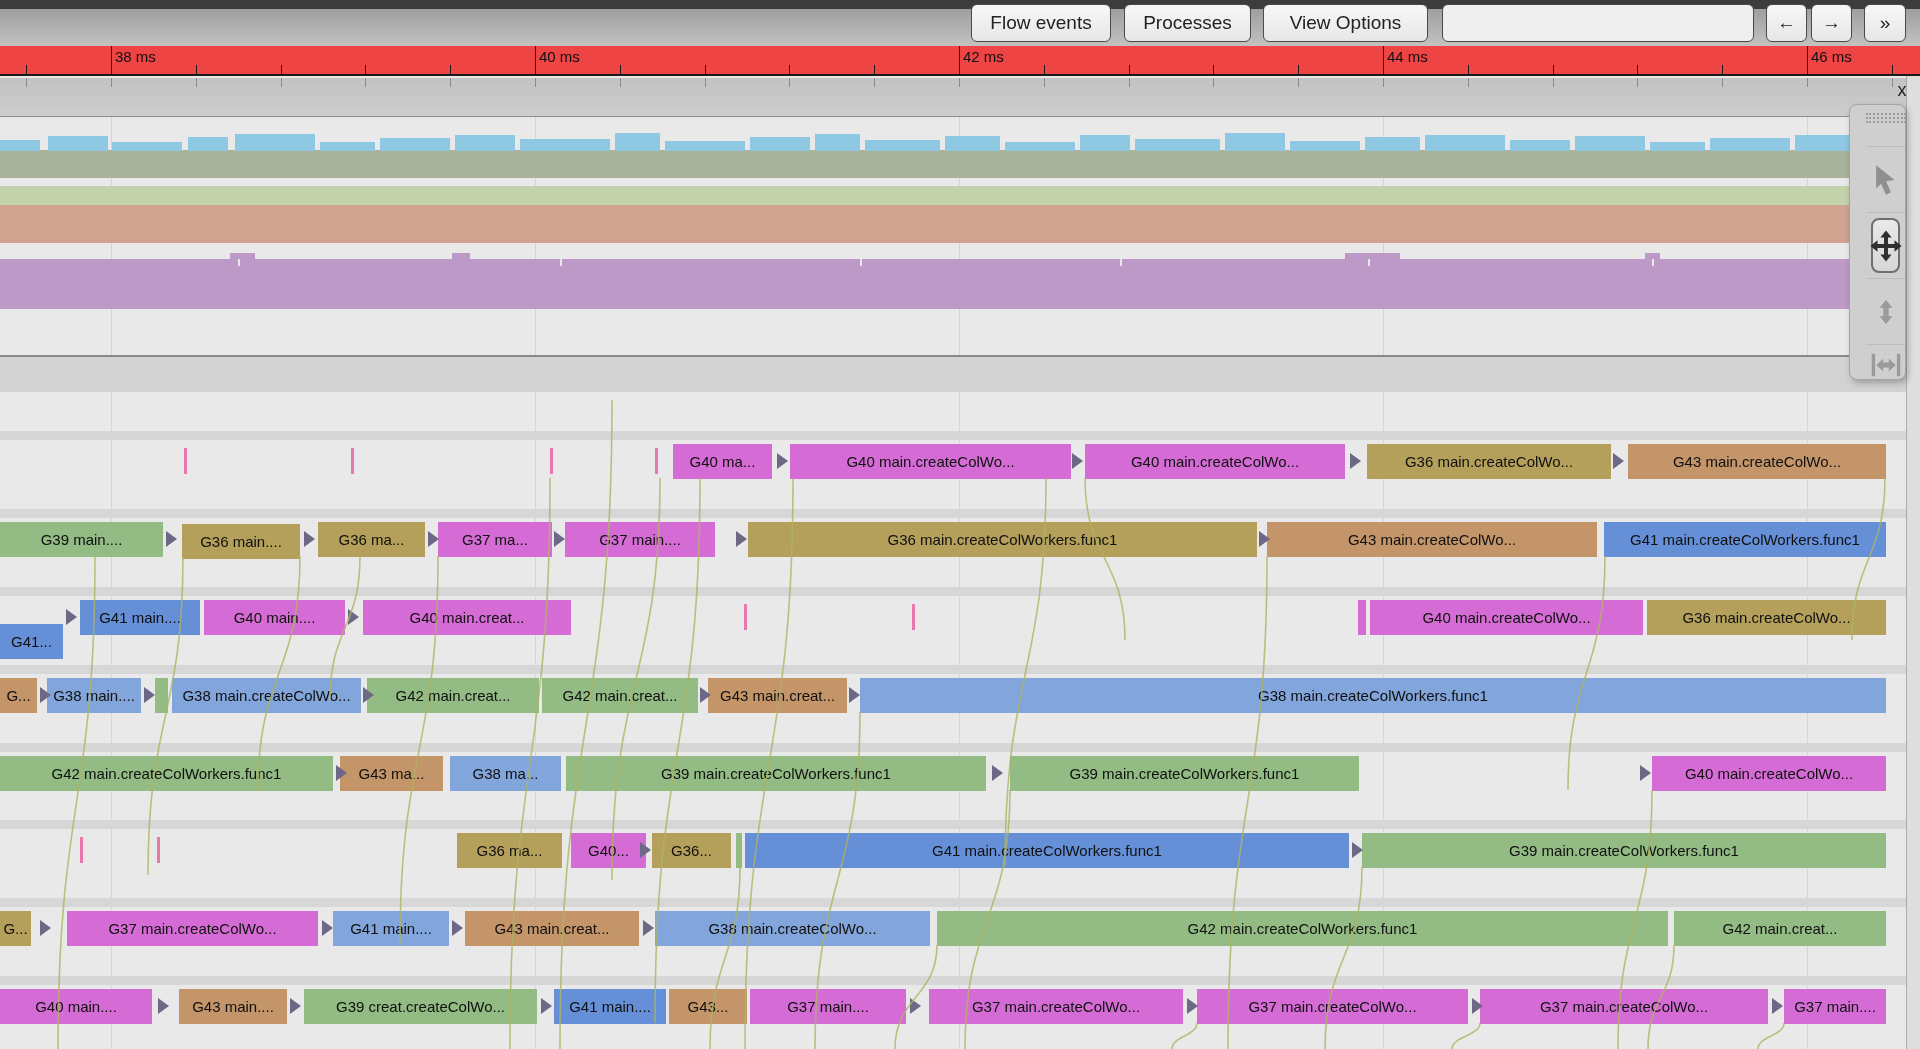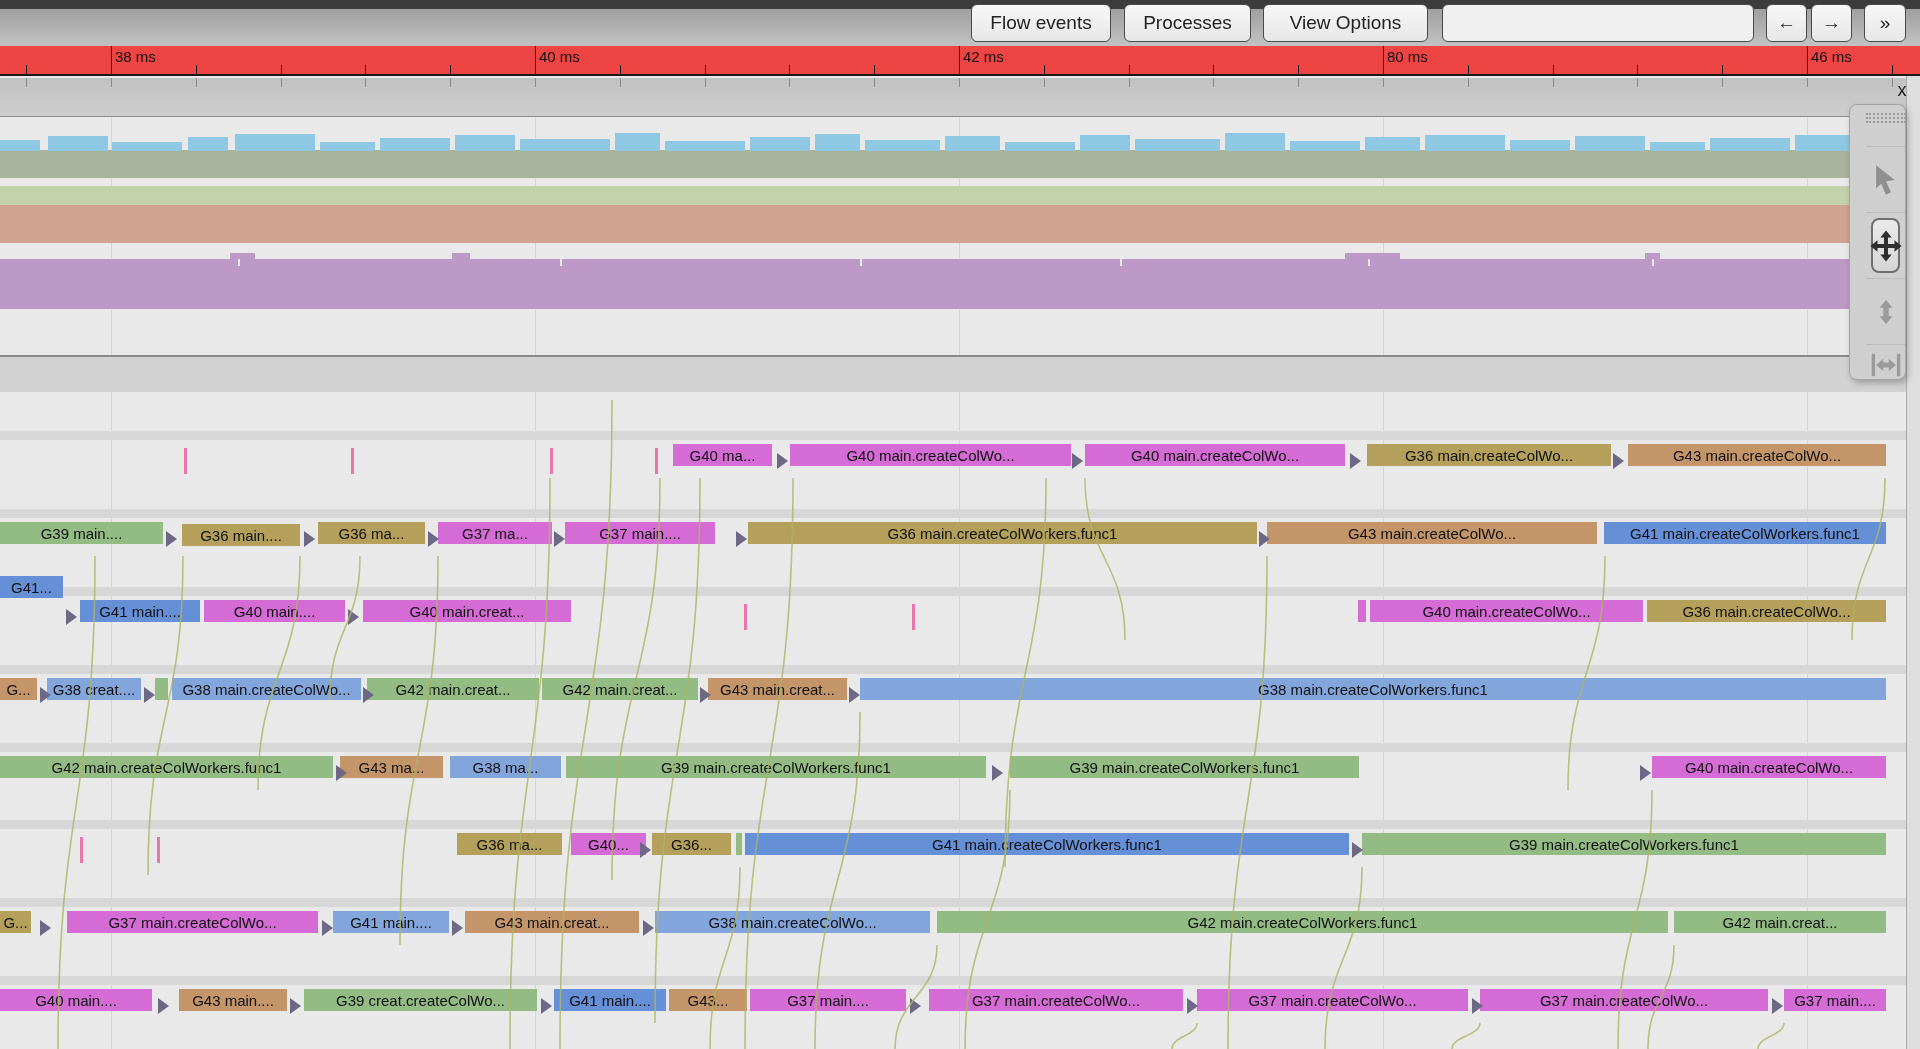--- a/index.html
+++ b/index.html
@@ -21,21 +21,21 @@
   .bandtick{position:absolute;top:0;width:1px;height:9px;background:#8a8a8a;}
   #grayband2{left:0;top:355px;width:1920px;height:37px;background:#d2d2d2;border-top:2px solid #8a8a8a;z-index:3;box-sizing:border-box;}
   .gridline{position:absolute;top:116px;width:1px;height:933px;background:rgba(90,90,90,0.14);z-index:2;}
   
   .cband{position:absolute;z-index:3;}
   .runstep{position:absolute;z-index:3;}
   .spike{position:absolute;z-index:3;}
   .notch{position:absolute;z-index:4;background:#e9e9e9;}
   
   .rowstrip{position:absolute;width:1920px;height:9px;background:#d7d7d7;z-index:3;}
-  .bar{position:absolute;height:22px;z-index:4;font-size:15px;color:#101010;
+  .bar{position:absolute;height:35px;z-index:4;font-size:15px;color:#101010;
        display:flex;align-items:center;justify-content:center;overflow:hidden;white-space:nowrap;box-sizing:border-box;}
   .sparrow{position:absolute;width:0;height:0;border-left:11px solid #6e6887;border-top:8px solid transparent;border-bottom:8px solid transparent;z-index:4;}
   .ptick{position:absolute;width:3px;height:26px;z-index:4;}
   #flowsvg{position:absolute;left:0;top:0;z-index:5;pointer-events:none;}
   
   #flowpanel{left:967px;top:46px;width:202px;height:127px;background:#ffffff;z-index:10;box-shadow:3px 3px 7px rgba(0,0,0,0.3);}
   .pbtn{position:absolute;background:linear-gradient(#f8f8f8,#ececec);border:1.5px solid #555;border-radius:7px;
         color:#222;font-size:19px;display:flex;align-items:center;justify-content:center;box-sizing:border-box;}
   #flowcheck{position:absolute;left:33px;top:72px;width:22px;height:22px;background:#555;border-radius:4px;
         color:#fff;font-size:16px;display:flex;align-items:center;justify-content:center;}
@@ -83,21 +83,21 @@
       <div class="minline" style="left: 1637.4px;"></div>
       <div class="minline" style="left: 1722.2px;"></div>
       <div class="minline" style="left: 1891.8px;"></div>
       <div class="majline" style="left: 111px;"></div>
       <div class="majlabel" style="left: 115px;">38 ms</div>
       <div class="majline" style="left: 535px;"></div>
       <div class="majlabel" style="left: 539px;">40 ms</div>
       <div class="majline" style="left: 959px;"></div>
       <div class="majlabel" style="left: 963px;">42 ms</div>
       <div class="majline" style="left: 1383px;"></div>
-      <div class="majlabel" style="left: 1387px;">80 ms</div>
+      <div class="majlabel" style="left: 1387px;">44 ms</div>
       <div class="majline" style="left: 1807px;"></div>
       <div class="majlabel" style="left: 1811px;">46 ms</div>
     </div>
   <div class="abs" id="grayband">
       <div class="bandtick" style="left: 26.2px;"></div>
       <div class="bandtick" style="left: 111px;"></div>
       <div class="bandtick" style="left: 195.8px;"></div>
       <div class="bandtick" style="left: 280.6px;"></div>
       <div class="bandtick" style="left: 365.4px;"></div>
       <div class="bandtick" style="left: 450.2px;"></div>
@@ -195,34 +195,34 @@
       <div class="bar" style="left: 748px; top: 522px; width: 509px; background: rgb(180, 160, 90);">G36 main.createColWorkers.func1</div>
       <div class="bar" style="left: 1267px; top: 522px; width: 330px; background: rgb(195, 149, 105);">G43 main.createColWo...</div>
       <div class="bar" style="left: 1604px; top: 522px; width: 282px; background: rgb(101, 144, 216);">G41 main.createColWorkers.func1</div>
       <div class="sparrow" style="left: 166px; top: 531px;"></div>
       <div class="sparrow" style="left: 304px; top: 531px;"></div>
       <div class="sparrow" style="left: 428px; top: 531px;"></div>
       <div class="sparrow" style="left: 554px; top: 531px;"></div>
       <div class="sparrow" style="left: 736px; top: 531px;"></div>
       <div class="sparrow" style="left: 1259px; top: 531px;"></div>
       <div class="rowstrip" style="left: 0px; top: 587px;"></div>
-      <div class="bar" style="left: 0px; top: 576px; width: 63px; background: rgb(101, 144, 216);">G41...</div>
+      <div class="bar" style="left: 0px; top: 624px; width: 63px; background: rgb(101, 144, 216);">G41...</div>
       <div class="bar" style="left: 80px; top: 600px; width: 120px; background: rgb(101, 144, 216);">G41 main....</div>
       <div class="bar" style="left: 204px; top: 600px; width: 141px; background: rgb(213, 108, 213);">G40 main....</div>
       <div class="bar" style="left: 363px; top: 600px; width: 208px; background: rgb(213, 108, 213);">G40 main.creat...</div>
       <div class="bar" style="left: 1358px; top: 600px; width: 8px; background: rgb(213, 108, 213);"></div>
       <div class="bar" style="left: 1370px; top: 600px; width: 273px; background: rgb(213, 108, 213);">G40 main.createColWo...</div>
       <div class="bar" style="left: 1647px; top: 600px; width: 239px; background: rgb(180, 160, 90);">G36 main.createColWo...</div>
       <div class="sparrow" style="left: 66px; top: 609px;"></div>
       <div class="sparrow" style="left: 348px; top: 609px;"></div>
       <div class="ptick" style="left: 744px; top: 604px; background: rgb(231, 119, 173);"></div>
       <div class="ptick" style="left: 912px; top: 604px; background: rgb(231, 119, 173);"></div>
       <div class="rowstrip" style="left: 0px; top: 665px;"></div>
       <div class="bar" style="left: 0px; top: 678px; width: 37px; background: rgb(195, 149, 105);">G...</div>
-      <div class="bar" style="left: 47px; top: 678px; width: 94px; background: rgb(130, 165, 220);">G38 creat....</div>
+      <div class="bar" style="left: 47px; top: 678px; width: 94px; background: rgb(130, 165, 220);">G38 main....</div>
       <div class="bar" style="left: 155px; top: 678px; width: 13px; background: rgb(147, 187, 132);"></div>
       <div class="bar" style="left: 172px; top: 678px; width: 189px; background: rgb(130, 165, 220);">G38 main.createColWo...</div>
       <div class="bar" style="left: 367px; top: 678px; width: 172px; background: rgb(147, 187, 132);">G42 main.creat...</div>
       <div class="bar" style="left: 542px; top: 678px; width: 156px; background: rgb(147, 187, 132);">G42 main.creat...</div>
       <div class="bar" style="left: 708px; top: 678px; width: 139px; background: rgb(195, 149, 105);">G43 main.creat...</div>
       <div class="bar" style="left: 860px; top: 678px; width: 1026px; background: rgb(130, 165, 220);">G38 main.createColWorkers.func1</div>
       <div class="sparrow" style="left: 40px; top: 687px;"></div>
       <div class="sparrow" style="left: 144px; top: 687px;"></div>
       <div class="sparrow" style="left: 363px; top: 687px;"></div>
       <div class="sparrow" style="left: 700px; top: 687px;"></div>

